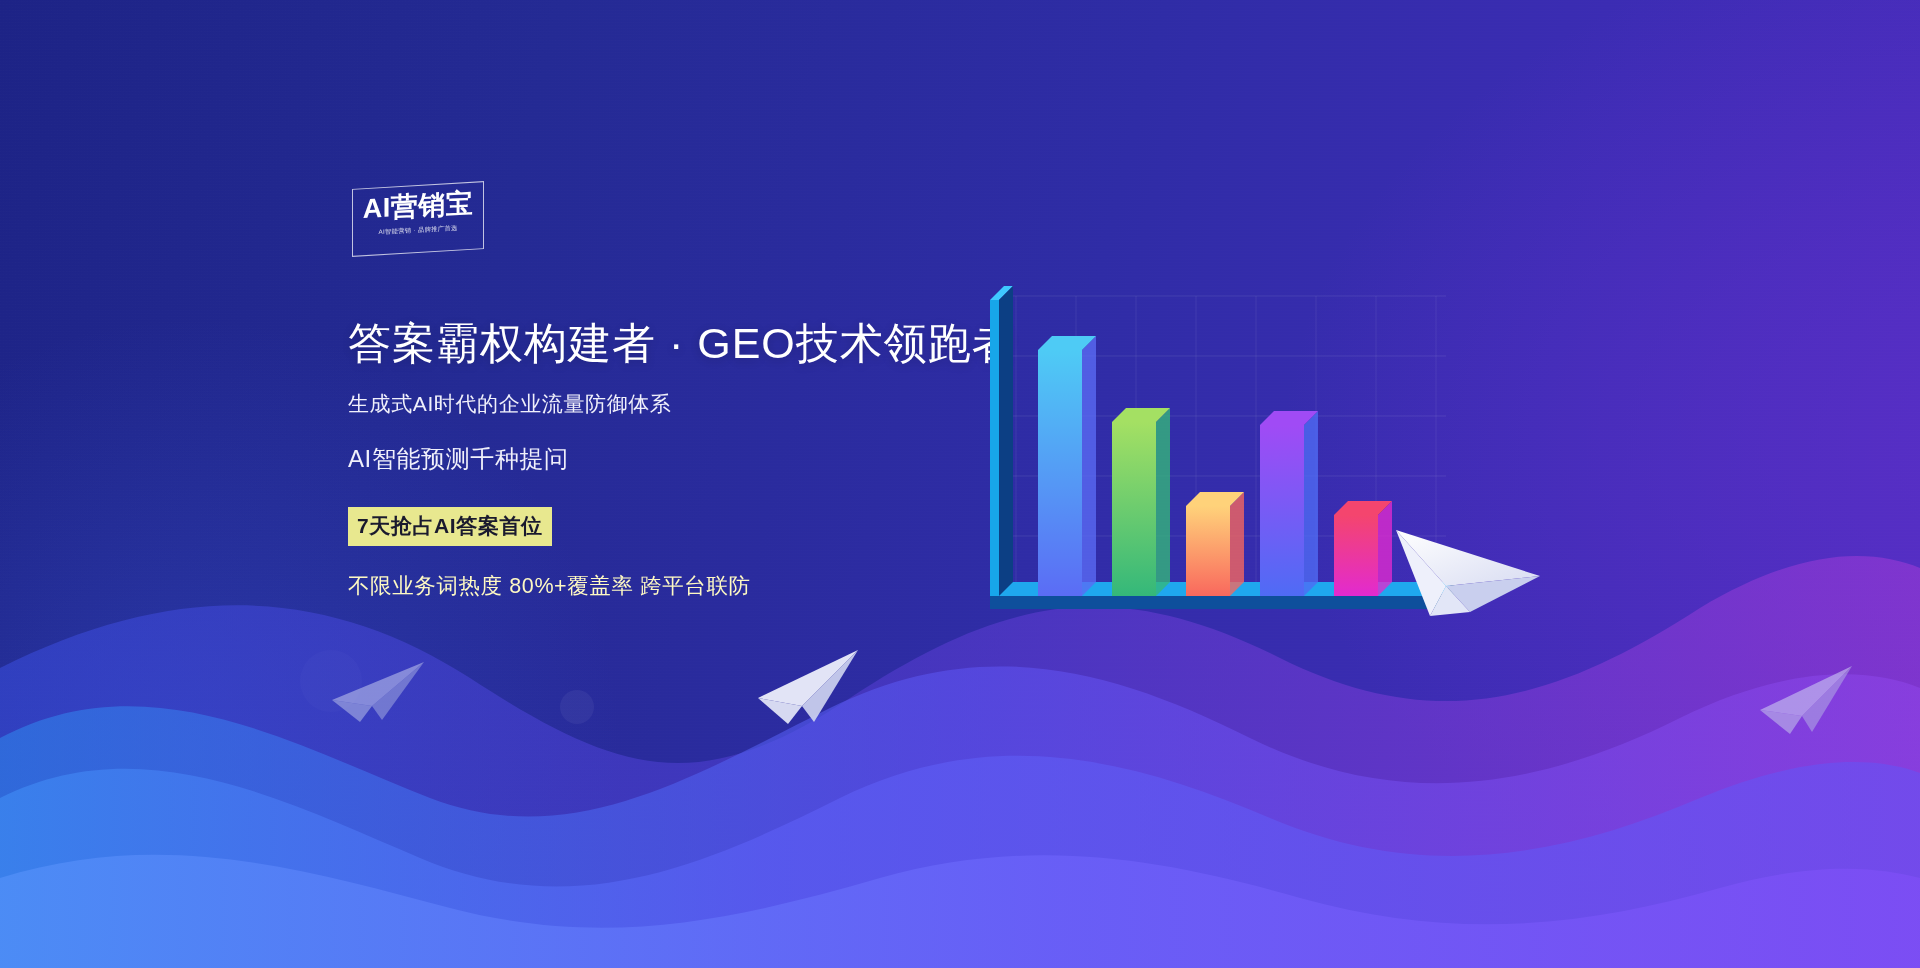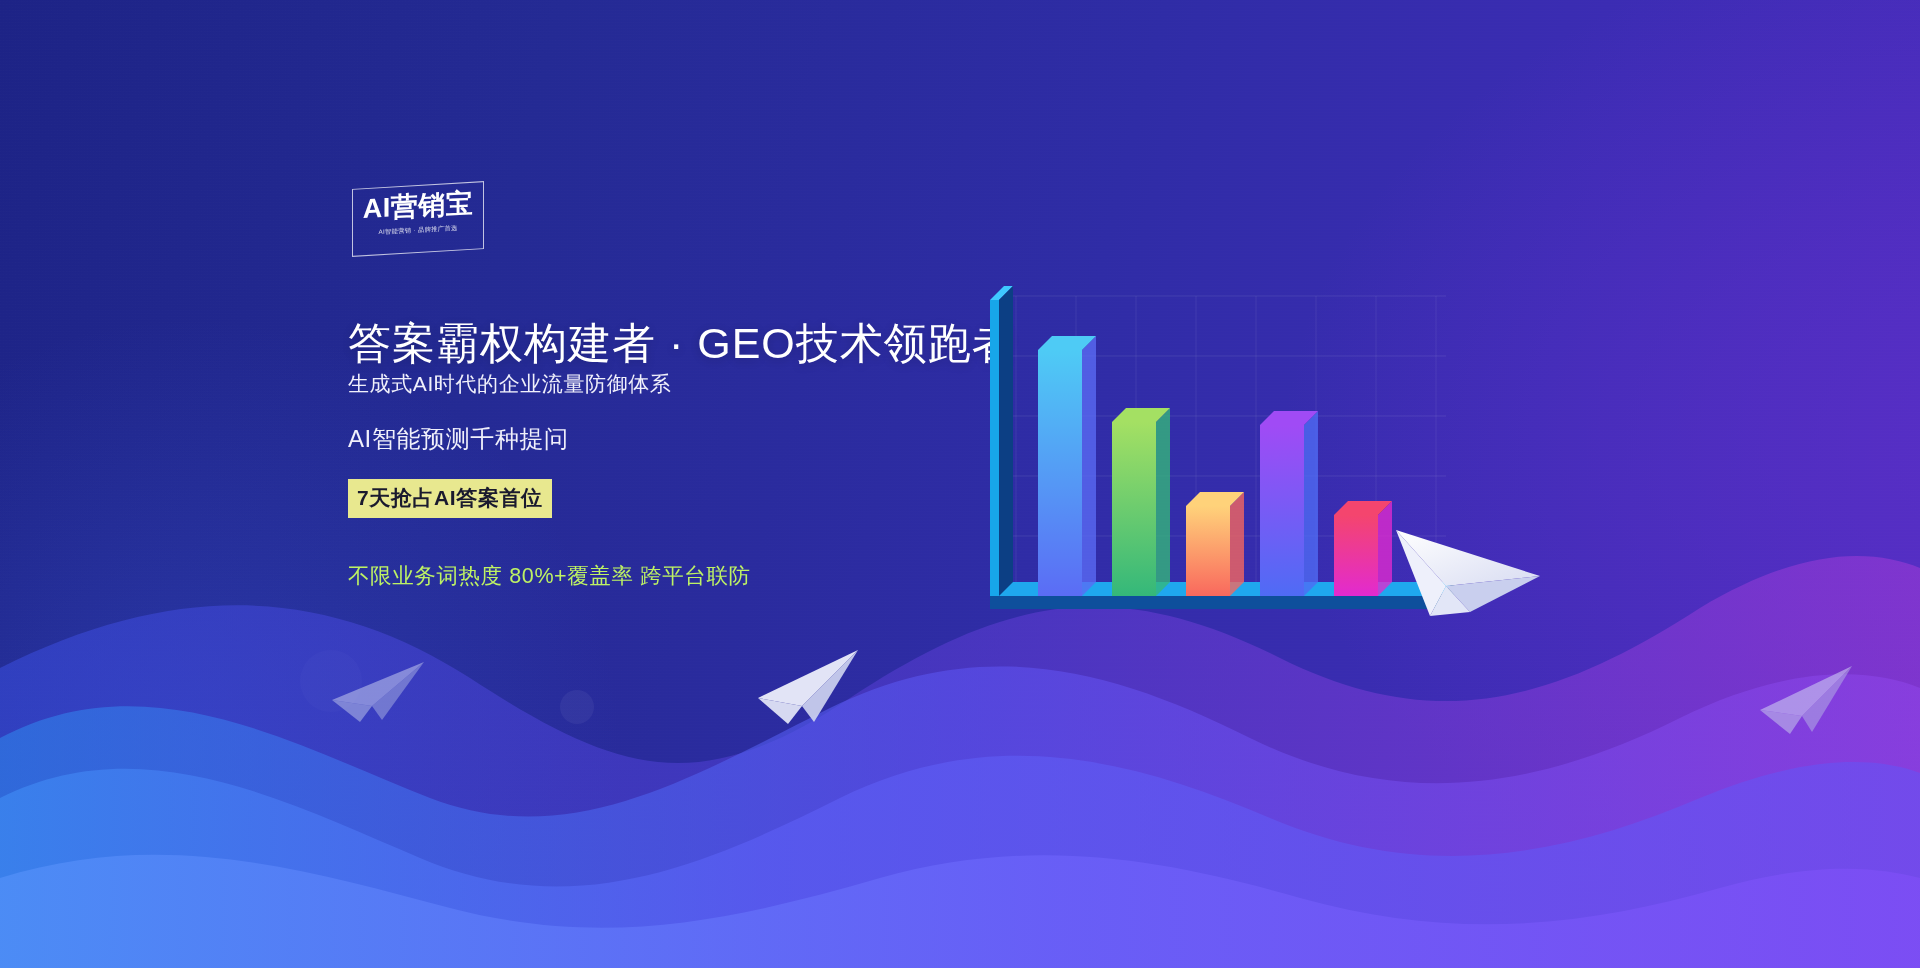--- a/index.html
+++ b/index.html
@@ -103,20 +103,21 @@
   }
   .headline {
     color: #ffffff;
     font-size: 43px;
     line-height: 1.2;
     letter-spacing: 1px;
     white-space: nowrap;
     text-shadow: 0 2px 10px rgba(0,0,0,.18);
   }
   .sub1 {
+    margin-top: 20px;
     color: #f0f0fb;
     font-size: 21px;
     letter-spacing: .6px;
     white-space: nowrap;
   }
   .sub2 {
     margin-top: 25px;
     color: #f0f0fb;
     font-size: 24px;
     letter-spacing: .6px;
@@ -125,24 +126,25 @@
   .hl-row { margin-top: 24px; }
   .highlight {
     display: inline-block;
     background: #e8e88f;
     color: #1a1a2e;
     font-size: 21px;
     font-weight: bold;
     letter-spacing: .6px;
     padding: 5px 9px 6px 9px;
     white-space: nowrap;
+    margin-top: 8px;
   }
   .sub3 {
-    margin-top: 43px;
-    color: #bef264;
+    margin-top: 25px;
+    color: #fef9c3;
     font-size: 21.5px;
     letter-spacing: .6px;
     white-space: nowrap;
   }
 
   
   .chart {
     position: absolute;
     left: 980px;
     top: 296px;

